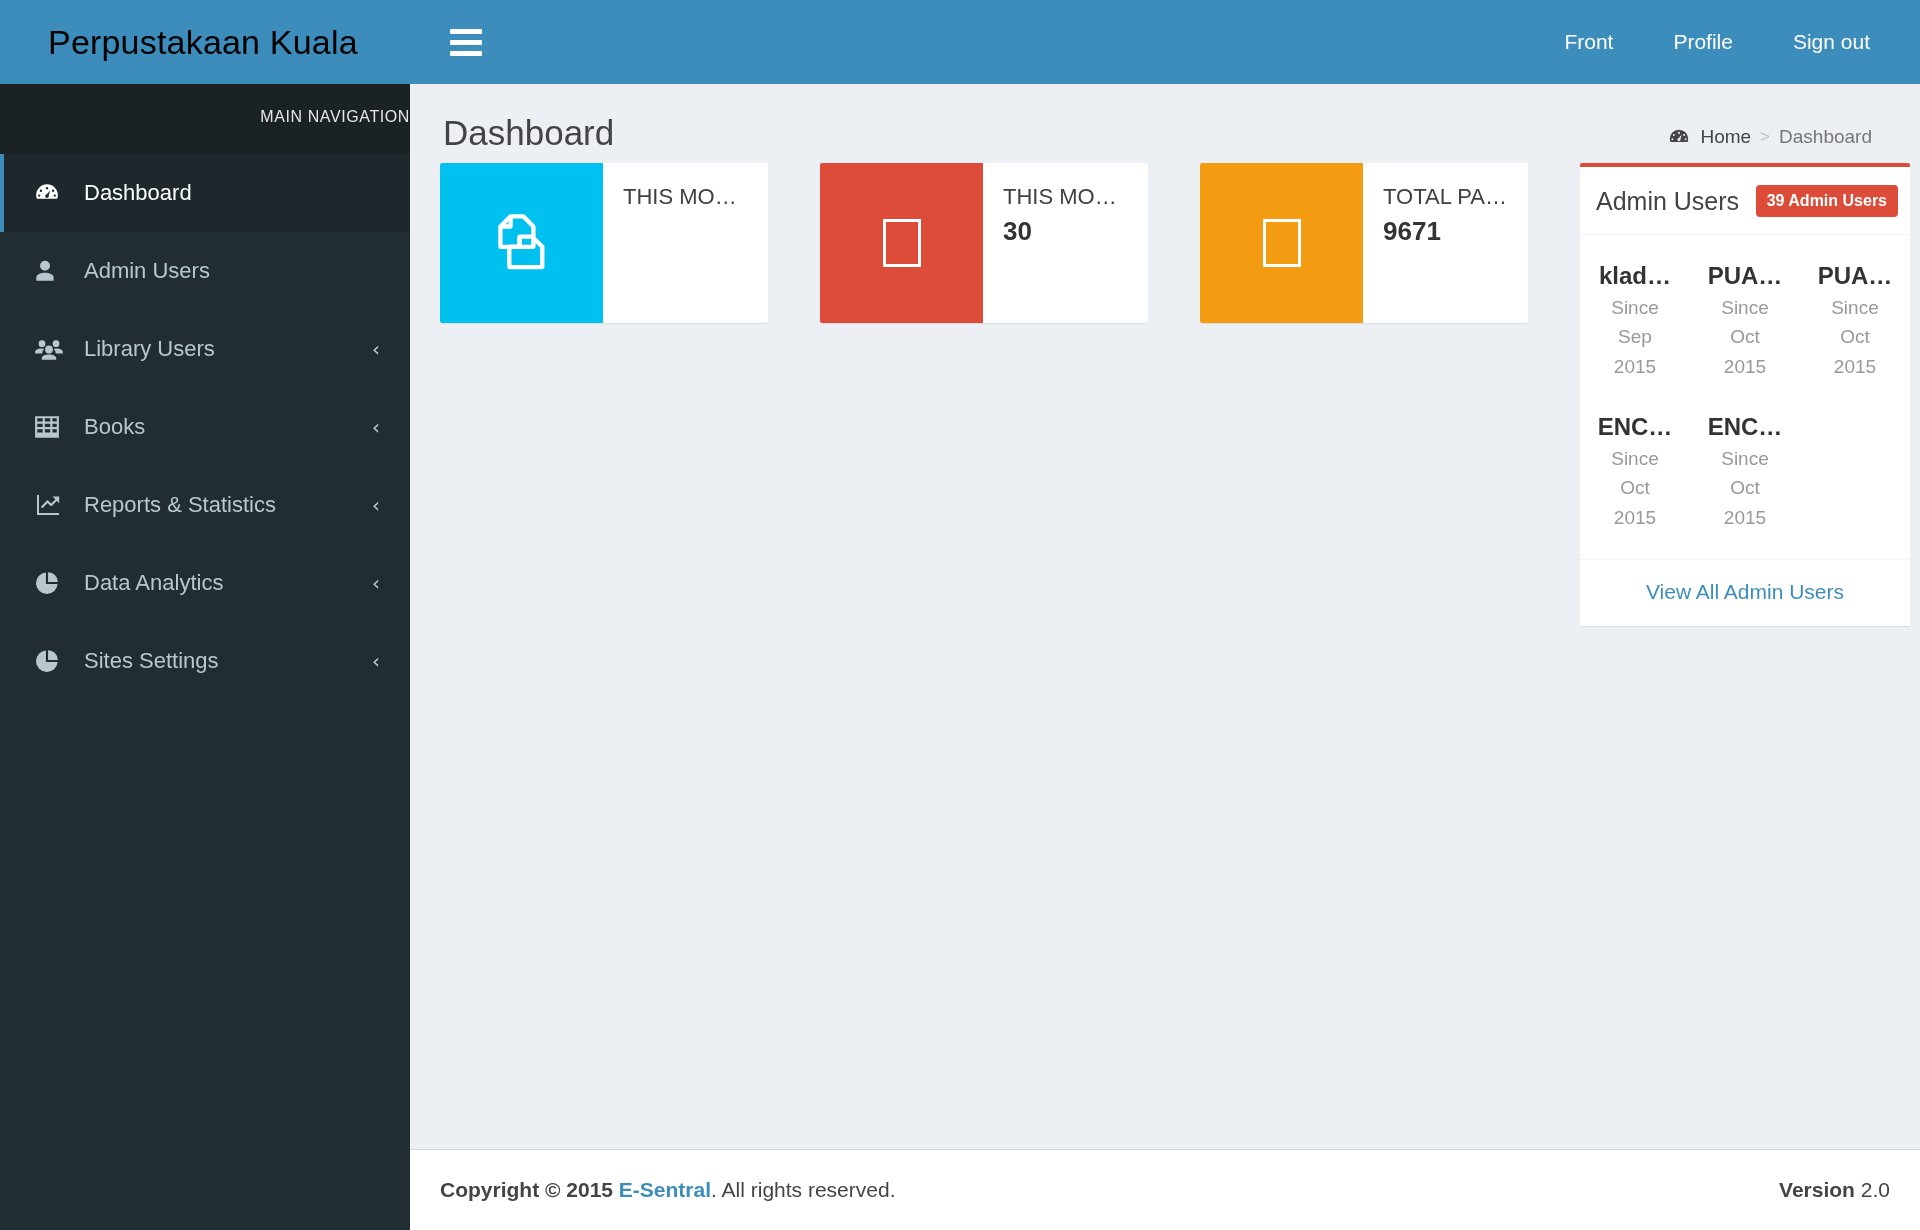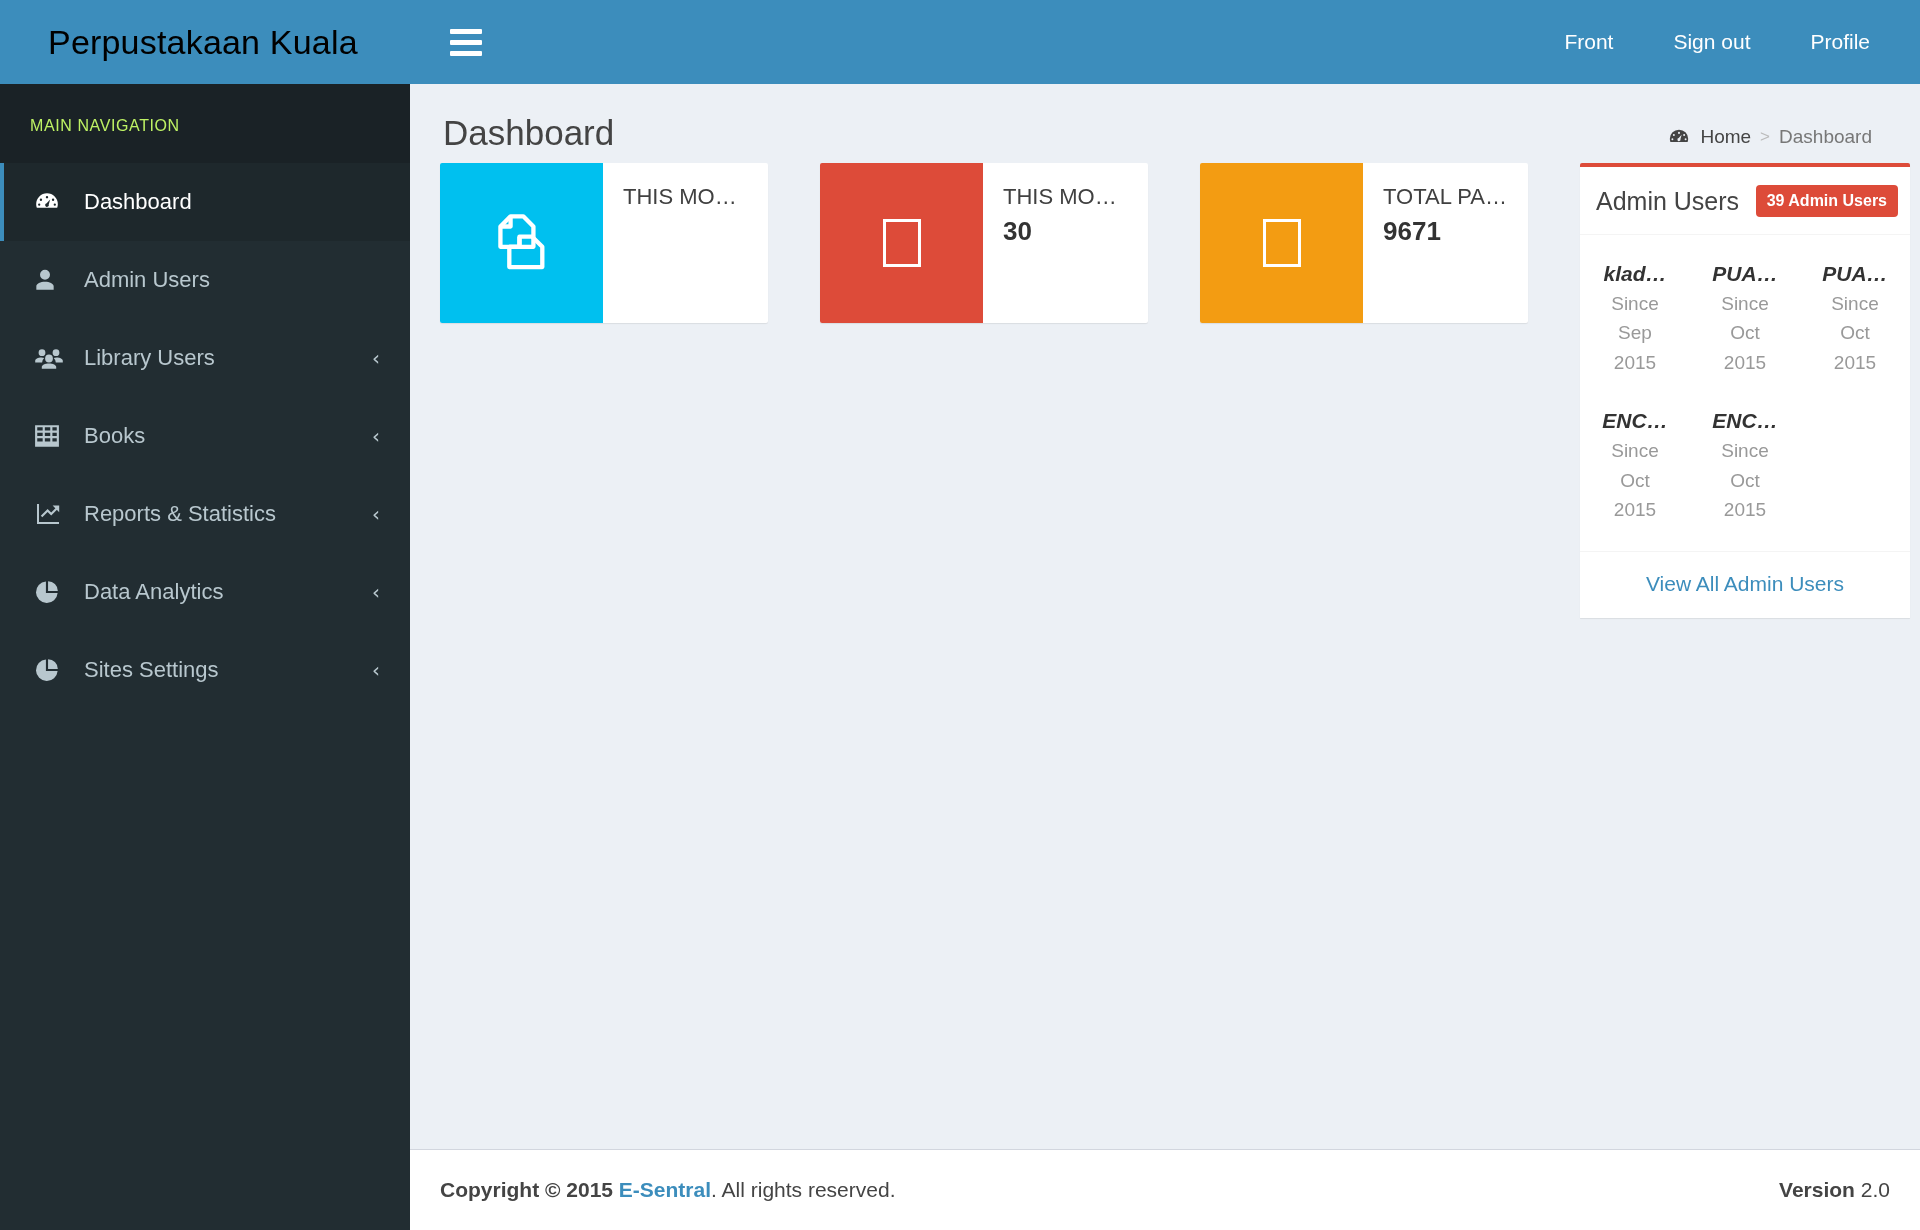--- a/index.html
+++ b/index.html
@@ -43,26 +43,27 @@
   }
   .logo-text {
     color: #000000;
     font-size: 34px;
     font-weight: 300;
     letter-spacing: 0.2px;
     white-space: nowrap;
   }
 
   .nav-header {
-    color: #bef264;
+    color: #e5e5e5;
     font-size: 16px;
     letter-spacing: 0.6px;
-    padding: 33px 0 28px 30px;
+    padding: 24px 0 28px 30px;
     background: #1a2226;
     text-transform: uppercase;
+    text-align: right;
   }
 
   .nav-list { list-style: none; }
 
   .nav-item {
     position: relative;
     display: flex;
     align-items: center;
     height: 78px;
     padding: 0 30px 0 30px;
@@ -298,28 +299,27 @@
     flex-wrap: wrap;
     padding: 12px 0 10px 0;
   }
   .user-cell {
     width: 33.3333%;
     text-align: center;
     padding: 14px 6px 18px 6px;
     cursor: pointer;
   }
   .user-name {
-    font-size: 21px;
+    font-size: 24px;
     font-weight: bold;
     color: #333;
     white-space: nowrap;
     overflow: hidden;
     text-overflow: ellipsis;
     line-height: 1.25;
-    font-style: italic;
   }
   .user-since {
     font-size: 19px;
     color: #999;
     line-height: 1.3;
     margin-top: 5px;
   }
 
   .box-footer {
     border-top: 1px solid #f4f4f4;
@@ -447,22 +447,22 @@
   <div class="content-wrap">
 
     <div class="navbar">
       <div class="hamburger">
         <span></span>
           <span></span>
           <span></span>
       </div>
       <div class="navbar-right">
         <div class="navbar-link">Front</div>
+        <div class="navbar-link">Profile</div>
         <div class="navbar-link">Sign out</div>
-        <div class="navbar-link">Profile</div>
       </div>
     </div>
 
     <div class="content-header">
       <h1 class="page-title">Dashboard</h1>
       <div class="breadcrumb">
         <div class="crumb-home">
           <span style="display:flex;align-items:center;">
             <svg width="22" height="22" viewBox="0 0 24 24" fill="#444">
                 <path d="M12 4a10 10 0 0 0-10 10 9.9 9.9 0 0 0 .6 3.4h18.8A9.9 9.9 0 0 0 22 14 10 10 0 0 0 12 4zm0 2.4a1.1 1.1 0 1 1 0 2.2 1.1 1.1 0 0 1 0-2.2zM6.4 8.8a1.1 1.1 0 1 1 0 2.2 1.1 1.1 0 0 1 0-2.2zm11.2 0a1.1 1.1 0 1 1 0 2.2 1.1 1.1 0 0 1 0-2.2zM4.8 13.4a1.05 1.05 0 1 1 0 2.1 1.05 1.05 0 0 1 0-2.1zm14.4 0a1.05 1.05 0 1 1 0 2.1 1.05 1.05 0 0 1 0-2.1zM14.9 9.6l-1.3 4.6a1.7 1.7 0 1 1-1.9-1.1z"></path>

